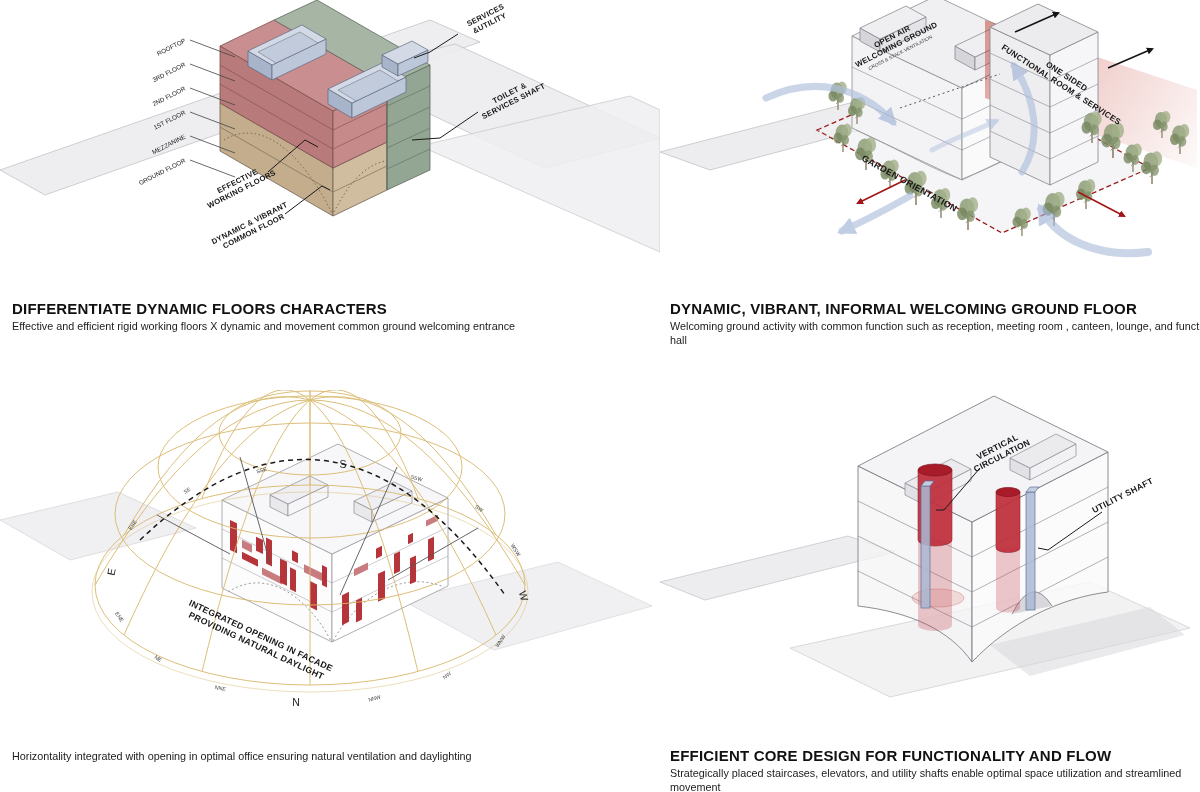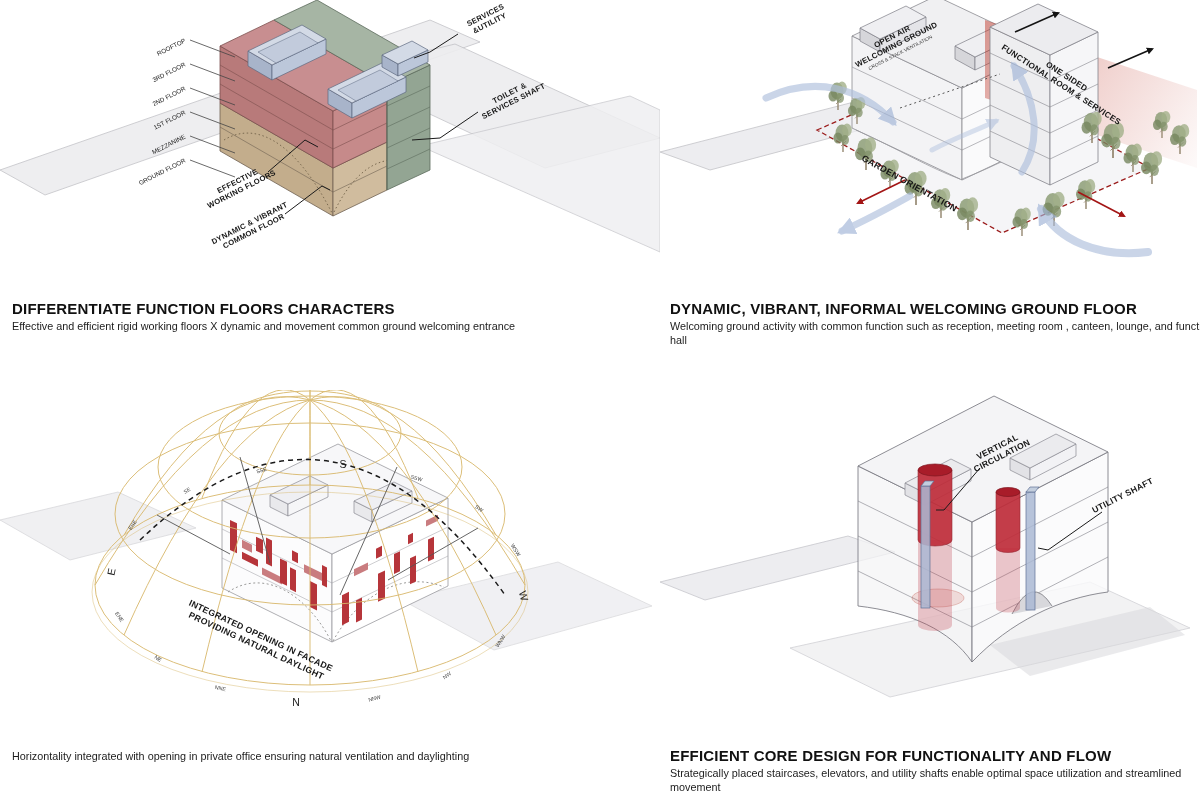--- a/index.html
+++ b/index.html
@@ -395,28 +395,28 @@
     <path d="M1102,512 L1048,550 L1038,548"></path>
   </g>
   <g transform="rotate(-27 1000 452)">
     <text class="lbl" font-size="8.6" x="1000" y="449" text-anchor="middle">VERTICAL</text>
     <text class="lbl" font-size="8.6" x="1000" y="459" text-anchor="middle">CIRCULATION</text>
   </g>
   <text class="lbl" font-size="8.6" x="1124" y="498" text-anchor="middle" transform="rotate(-27 1124 498)">UTILITY SHAFT</text>
 </svg>
 
 <div class="caption" style="left:12px;top:300px">
-  <h2>DIFFERENTIATE FUNCTION FLOORS CHARACTERS</h2>
+  <h2>DIFFERENTIATE DYNAMIC FLOORS CHARACTERS</h2>
   <p>Effective and efficient rigid working floors X dynamic and movement common ground welcoming entrance</p>
 </div>
 <div class="caption" style="left:670px;top:300px">
   <h2>DYNAMIC, VIBRANT, INFORMAL WELCOMING GROUND FLOOR</h2>
   <p>Welcoming ground activity with common function such as reception, meeting room , canteen, lounge, and function hall</p>
 </div>
 <div class="caption" style="left:12px;top:747px">
-  <p>Horizontality integrated with opening in private office ensuring natural ventilation and daylighting</p>
+  <p>Horizontality integrated with opening in optimal office ensuring natural ventilation and daylighting</p>
 </div>
 <div class="caption" style="left:670px;top:747px">
   <h2>EFFICIENT CORE DESIGN FOR FUNCTIONALITY AND FLOW</h2>
   <p>Strategically placed staircases, elevators, and utility shafts enable optimal space utilization and streamlined movement</p>
 </div>
 
 </div>
 
 </body></html>

